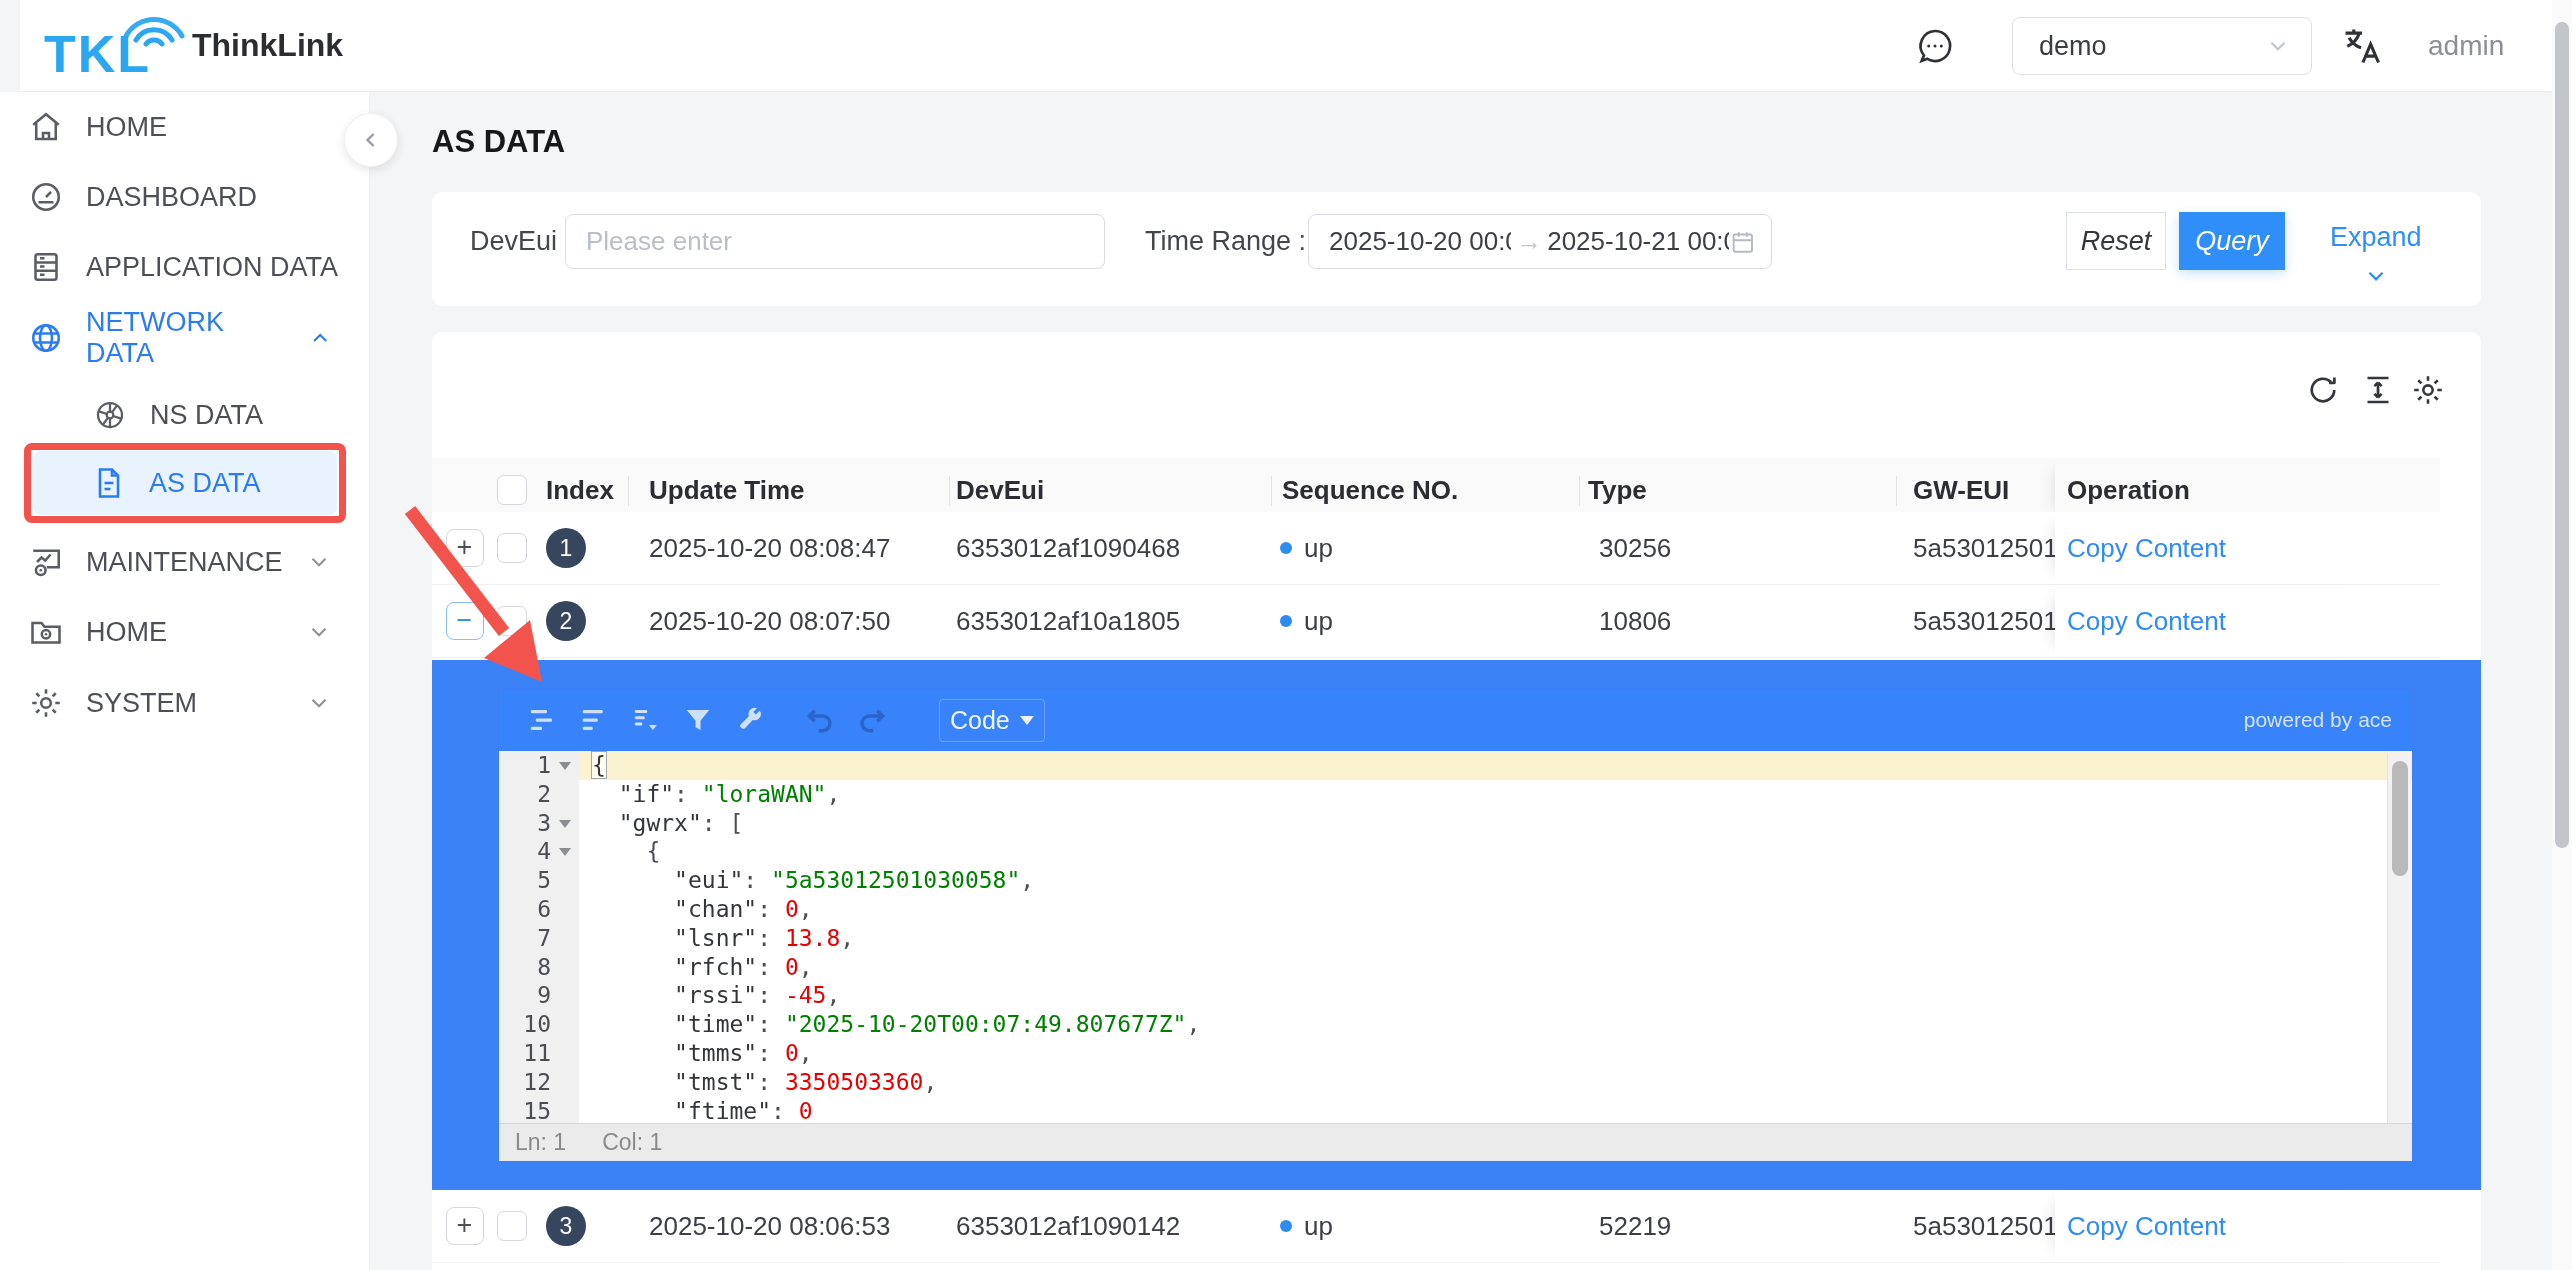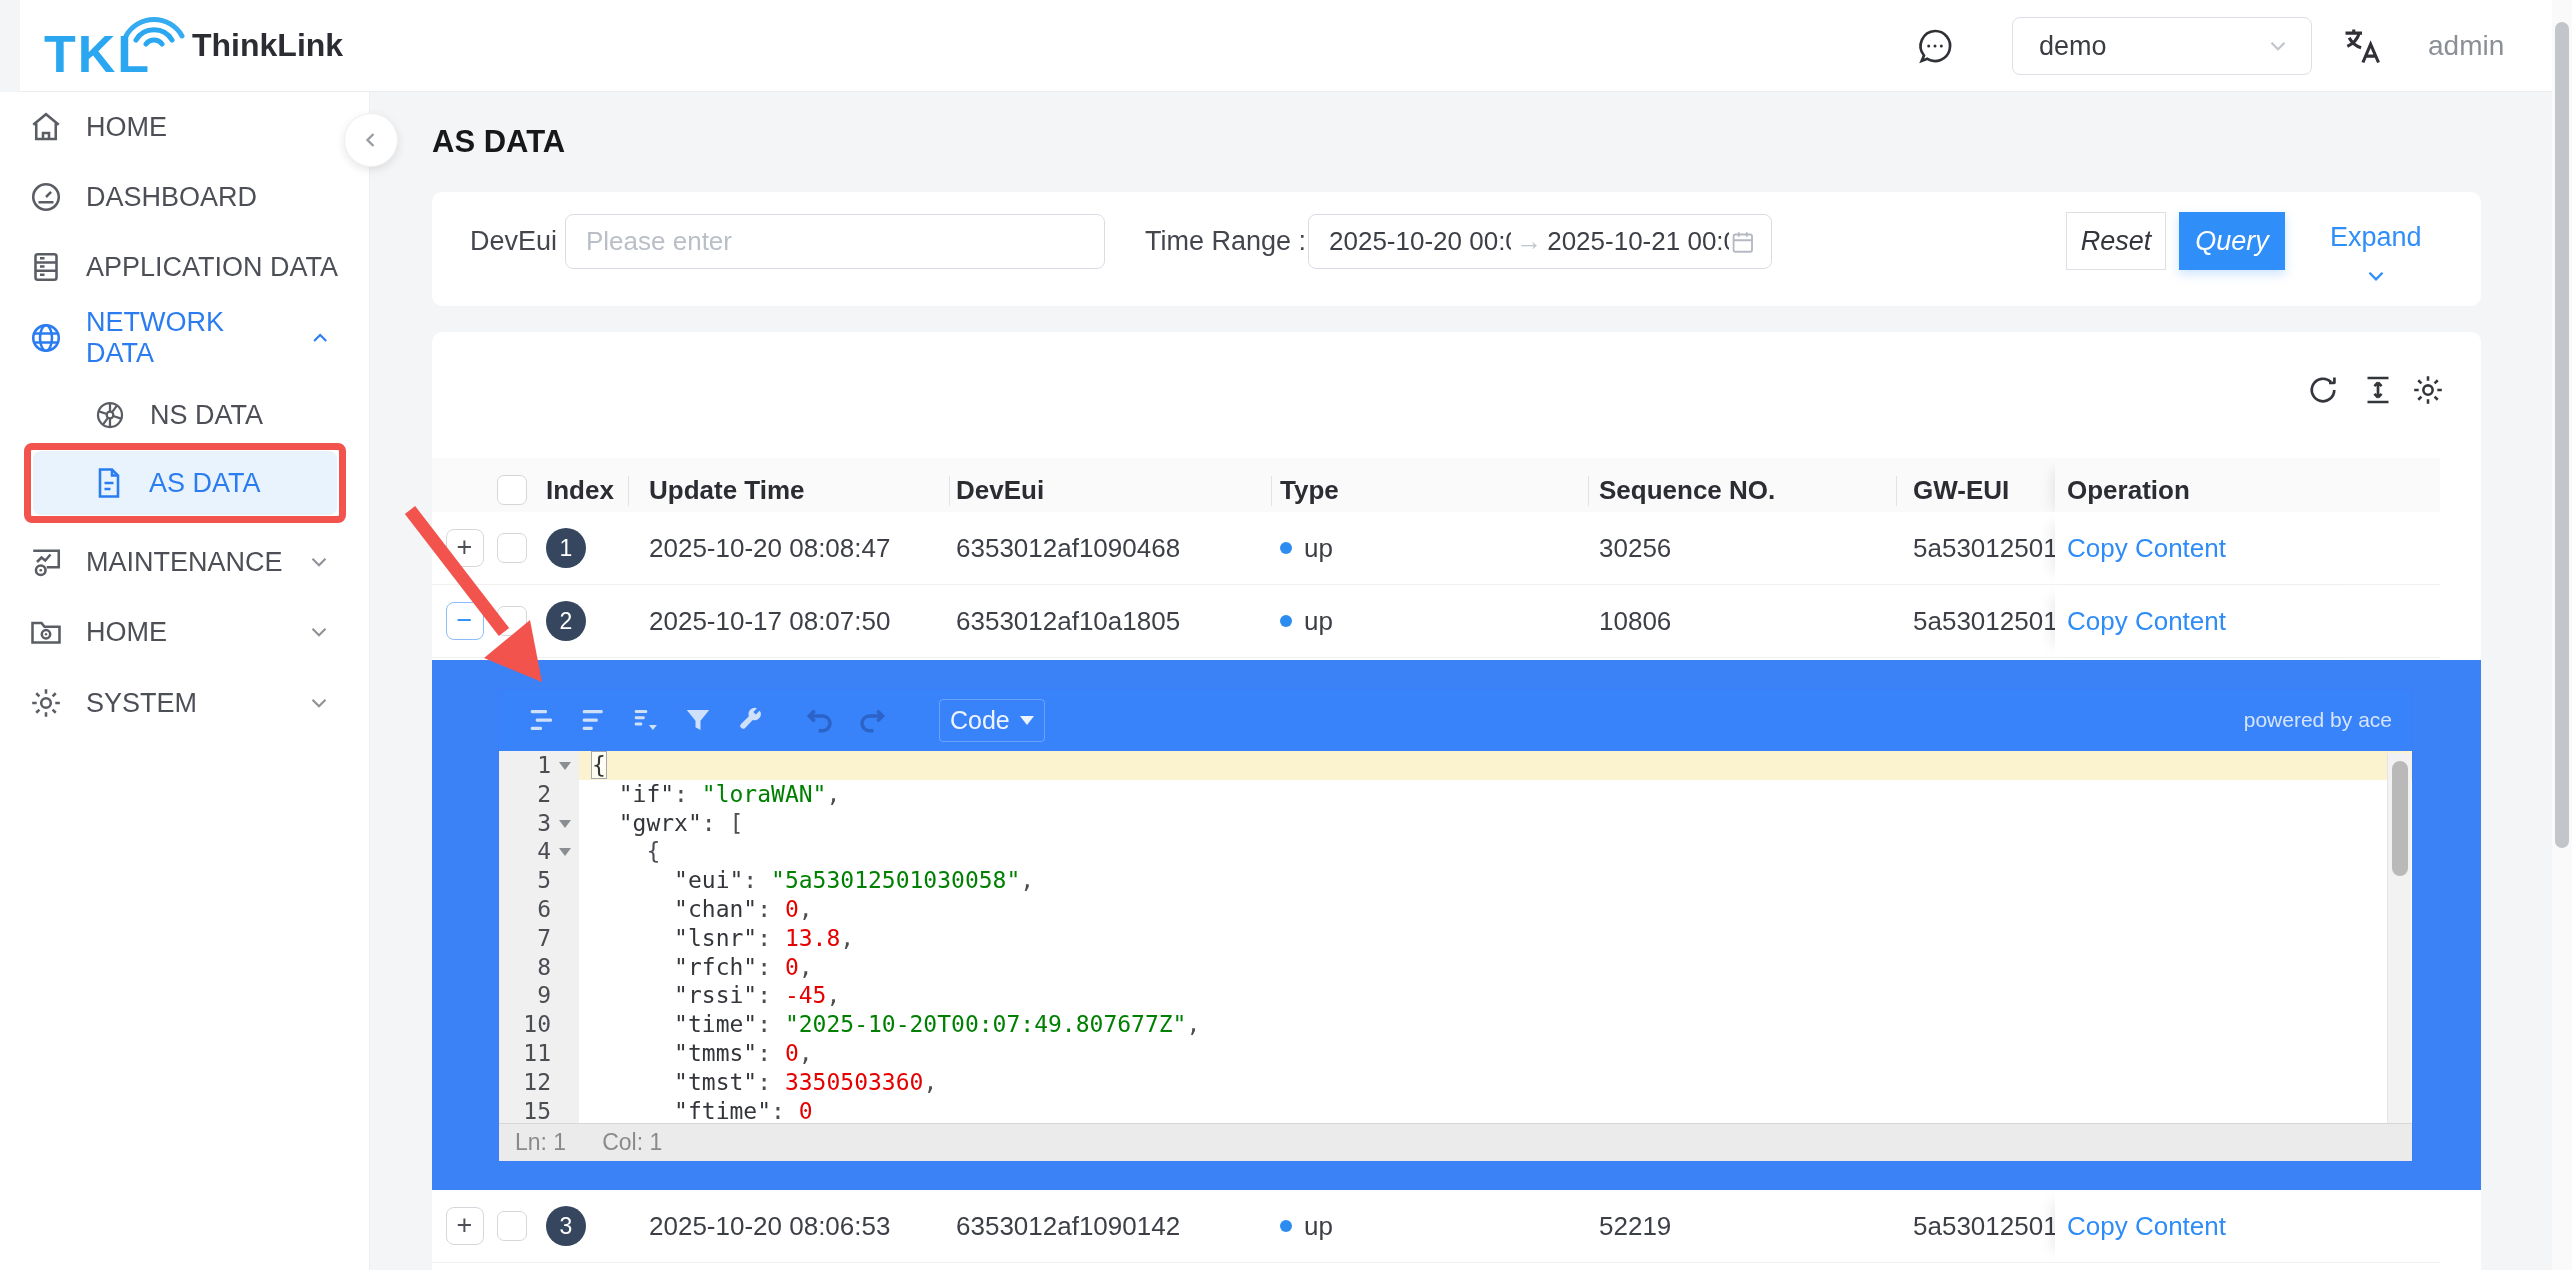--- a/index.html
+++ b/index.html
@@ -269,22 +269,22 @@
       </svg>
 
     <div class="thead">
       <div class="cell c-exp"></div>
       <div class="cell c-cb">
           <span class="checkbox"></span>
         </div>
       <div class="cell c-idx hsep">Index</div>
       <div class="cell c-upd hsep" style="padding-left:20px">Update Time</div>
       <div class="cell c-dev hsep" style="padding-left:6px">DevEui</div>
+      <div class="cell c-seq hsep" style="padding-left:10px">Sequence NO.</div>
       <div class="cell c-typ hsep" style="padding-left:8px">Type</div>
-      <div class="cell c-seq hsep" style="padding-left:10px">Sequence NO.</div>
       <div class="cell c-gw" style="padding-left:16px">GW-EUI</div>
       <div class="cell c-op" style="background:#fafafa">Operation</div>
     </div>
 
     <div class="trow" style="top:180px">
       <div class="cell c-exp">
           <span class="exp-btn">+</span>
         </div>
       <div class="cell c-cb">
           <span class="checkbox"></span>
@@ -308,21 +308,21 @@
     <div class="trow" style="top:253px">
       <div class="cell c-exp">
           <span class="exp-btn minus">−</span>
         </div>
       <div class="cell c-cb">
           <span class="checkbox"></span>
         </div>
       <div class="cell c-idx">
           <span class="idx-badge">2</span>
         </div>
-      <div class="cell c-upd" style="padding-left:20px">2025-10-17 08:07:50</div>
+      <div class="cell c-upd" style="padding-left:20px">2025-10-20 08:07:50</div>
       <div class="cell c-dev" style="padding-left:6px">6353012af10a1805</div>
       <div class="cell c-typ" style="padding-left:8px">
           <span class="type-dot"></span>
           <span>up</span>
         </div>
       <div class="cell c-seq" style="padding-left:10px">10806</div>
       <div class="cell c-gw" style="padding-left:16px">5a53012501030058</div>
       <div class="cell c-op">
           <span class="op-link">Copy Content</span>
         </div>

